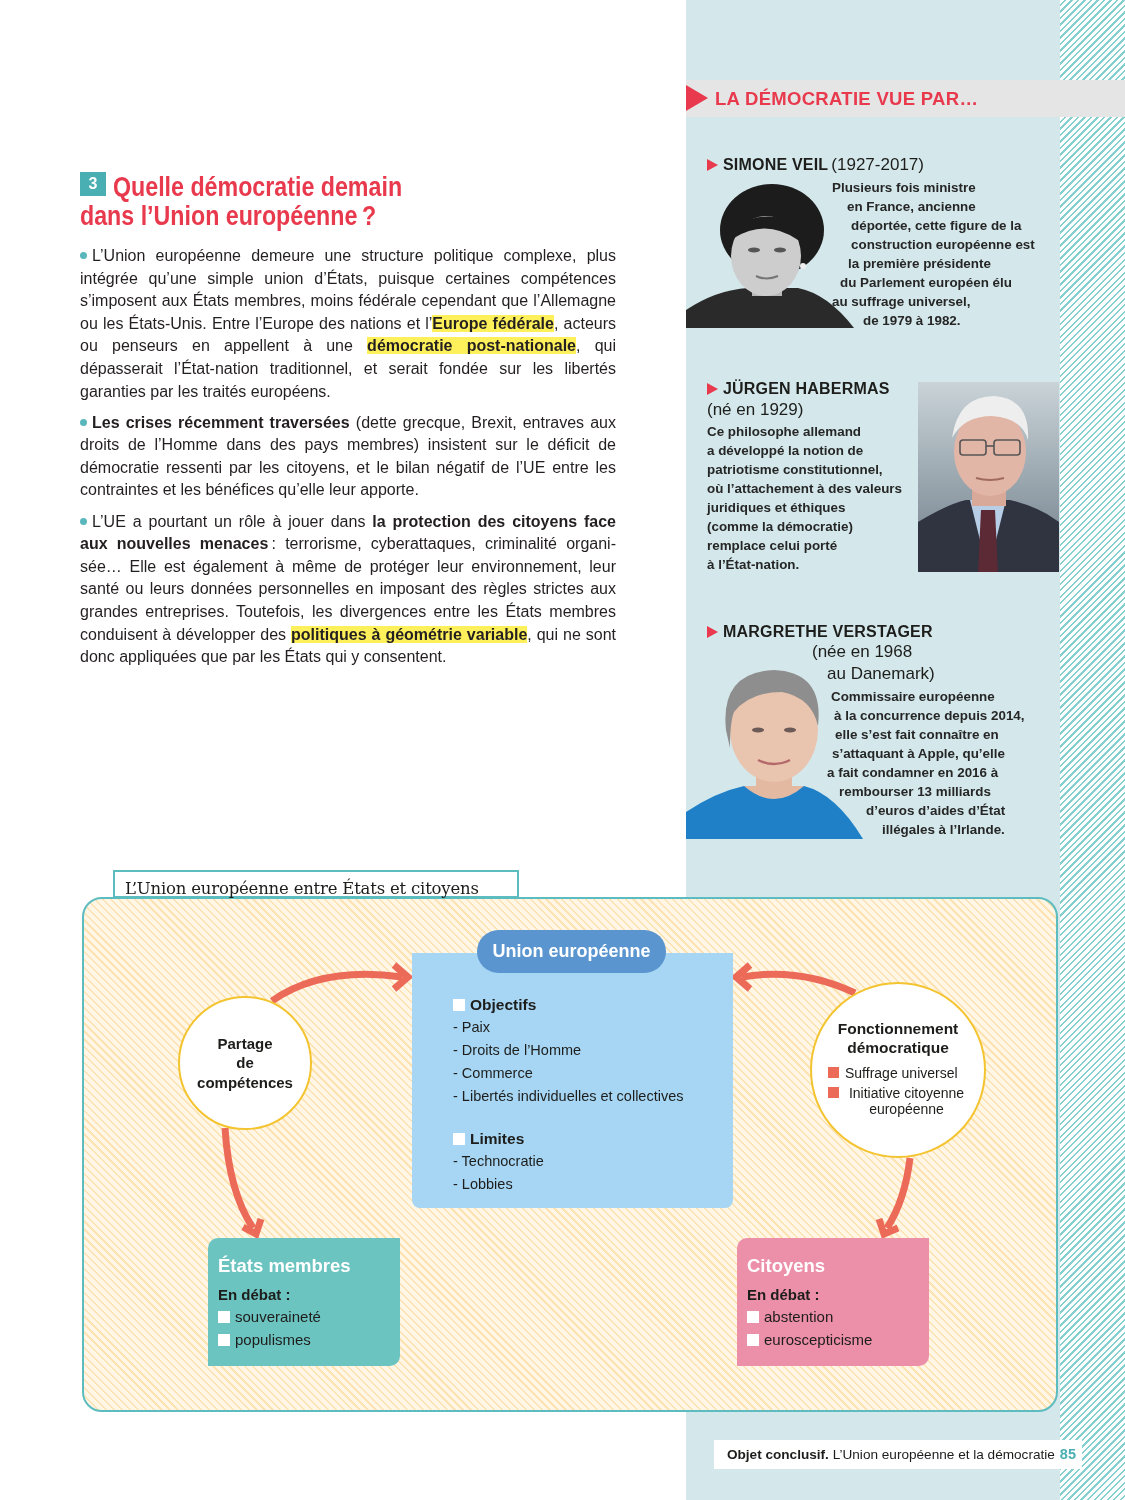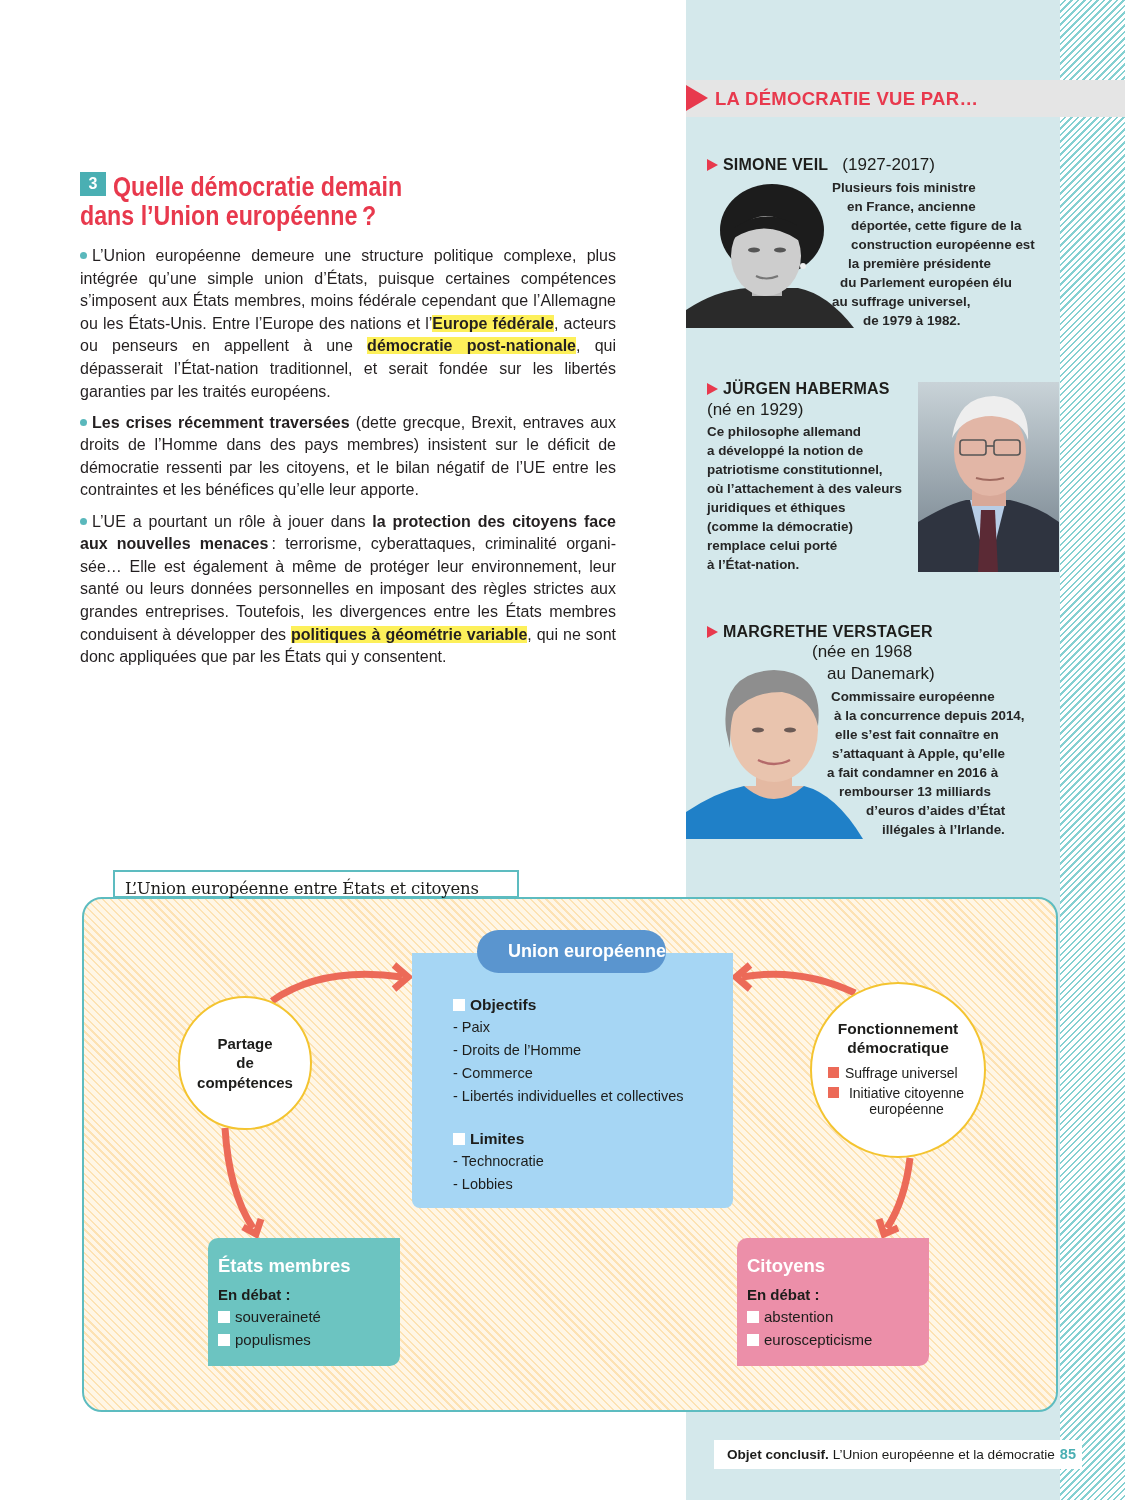--- a/index.html
+++ b/index.html
@@ -14,21 +14,21 @@
 #side-header{position:absolute;left:686px;top:80px;width:439px;height:37px;background:#e5e5e5}
 #side-header .tri{position:absolute;left:0;top:5px;width:0;height:0;
   border-left:22px solid #e8394d;border-top:13.5px solid transparent;border-bottom:13.5px solid transparent}
 #side-header .txt{position:absolute;left:29px;top:0;line-height:38px;font-weight:bold;font-size:18.5px;
   color:#e8394d;letter-spacing:.3px;white-space:nowrap}
 
 .p-head{position:absolute;left:707px;white-space:nowrap;line-height:20px;height:20px}
 .p-head .tri{display:inline-block;width:0;height:0;border-left:11px solid #e8394d;
   border-top:6px solid transparent;border-bottom:6px solid transparent;margin-right:5px;vertical-align:-1px}
 .p-head .nm{font-weight:bold;font-size:16px;color:#1d1d1b;letter-spacing:.2px}
-.p-head .dt{font-size:17px;color:#1d1d1b;margin-left:14px}
+.p-head .dt{font-size:17px;color:#1d1d1b;margin-left:3px}
 .p-dates{position:absolute;font-size:17px;line-height:20px;color:#1d1d1b;white-space:nowrap}
 .sl{position:absolute;font-weight:bold;font-size:13.4px;line-height:16px;color:#262626;white-space:nowrap}
 .photo{position:absolute;overflow:hidden}
 
 
 #h-badge{position:absolute;left:80px;top:172px;width:26px;height:24px;background:#4aafb3;color:#fff;
   font-weight:bold;font-size:16px;line-height:24px;text-align:center}
 .h-line{position:absolute;font-weight:bold;font-size:27px;line-height:30px;color:#e8394d;white-space:nowrap;
   transform:scaleX(.86);transform-origin:left top}
 #body{position:absolute;left:80px;top:245px;width:536px;font-size:16px;line-height:22.6px;color:#231f20;
@@ -41,21 +41,21 @@
 
 
 #panel{position:absolute;left:82px;top:897px;width:976px;height:515px;border:2.5px solid #5dbcc0;border-radius:20px;
   background:repeating-linear-gradient(45deg,#fff6e6 0 4px,#fde2b3 4px 5.6px)}
 #panel-title{position:absolute;left:113px;top:870px;width:406px;height:28px;background:#fff;border:2px solid #5dbcc0;
   font-family:"DejaVu Serif",serif;font-size:16.5px;letter-spacing:-.2px;line-height:34px;padding-left:10px;color:#1d1d1b;white-space:nowrap}
 #arrows{position:absolute;left:0;top:0;width:1125px;height:1500px;pointer-events:none}
 #eu-box{position:absolute;left:412px;top:953px;width:321px;height:255px;background:#a6d6f4;border-radius:0 0 8px 8px;
   padding:40px 11px 0 41px;font-size:14.5px;color:#1d1d1b}
 #eu-pill{position:absolute;left:477px;top:930px;width:189px;height:43px;background:#5a95cf;border-radius:22px;color:#fff;
-  font-weight:bold;font-size:18px;line-height:43px;text-align:right;white-space:nowrap}
+  font-weight:bold;font-size:18px;line-height:43px;text-align:center;white-space:nowrap}
 .sec-h{font-weight:bold;font-size:15.5px;line-height:23px;white-space:nowrap}
 .sec-i{line-height:23px;white-space:nowrap}
 .sec-gap{height:19px}
 .sq{display:inline-block;width:12px;height:12px;background:#fff;margin-right:5px;vertical-align:-1px}
 .sq-red{display:inline-block;width:11px;height:11px;background:#ec6a58;margin-right:6px;vertical-align:0}
 .circle{position:absolute;border:2px solid #f4c430;border-radius:50%;background:#fff;display:flex;flex-direction:column;
   align-items:center;justify-content:center;text-align:center;color:#1d1d1b}
 #circle-left{left:178px;top:996px;width:134px;height:134px;font-weight:bold;font-size:15px;line-height:19.5px}
 #circle-right{left:810px;top:982px;width:176px;height:176px}
 #circle-right .ct{font-weight:bold;font-size:15.5px;line-height:19px;margin-bottom:8px}

